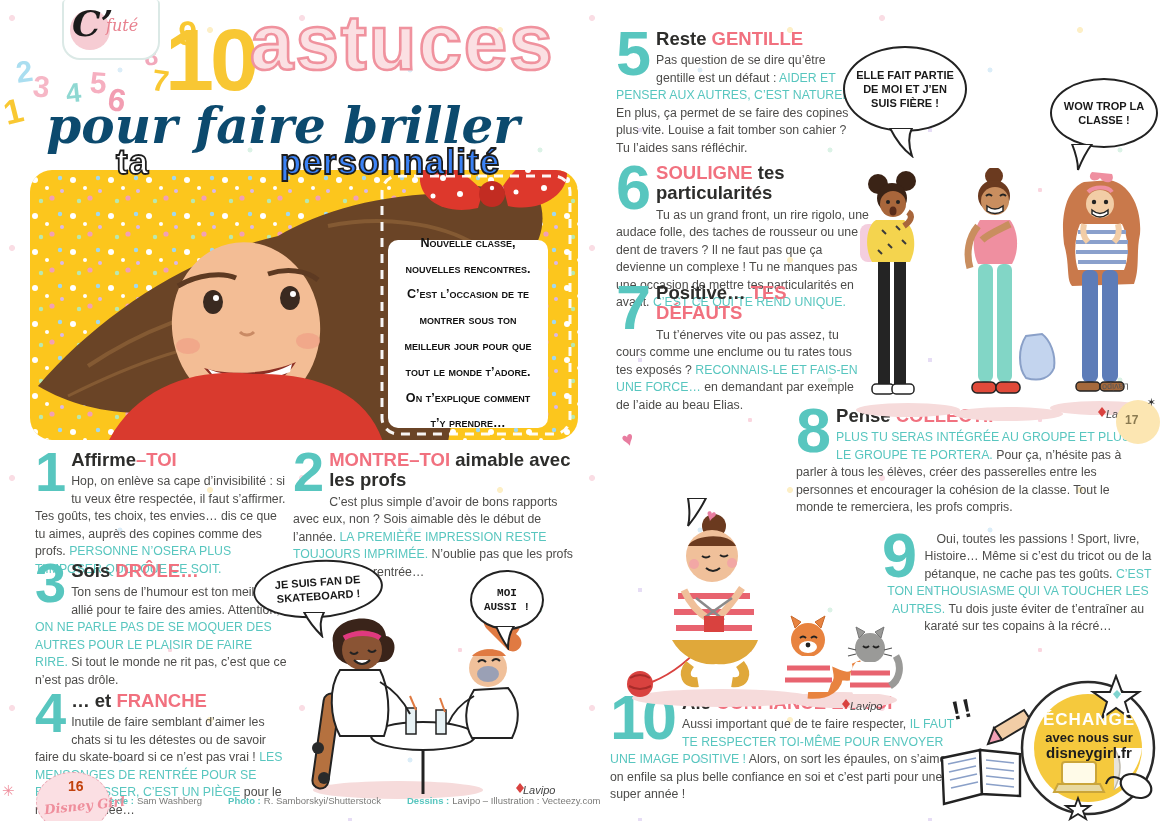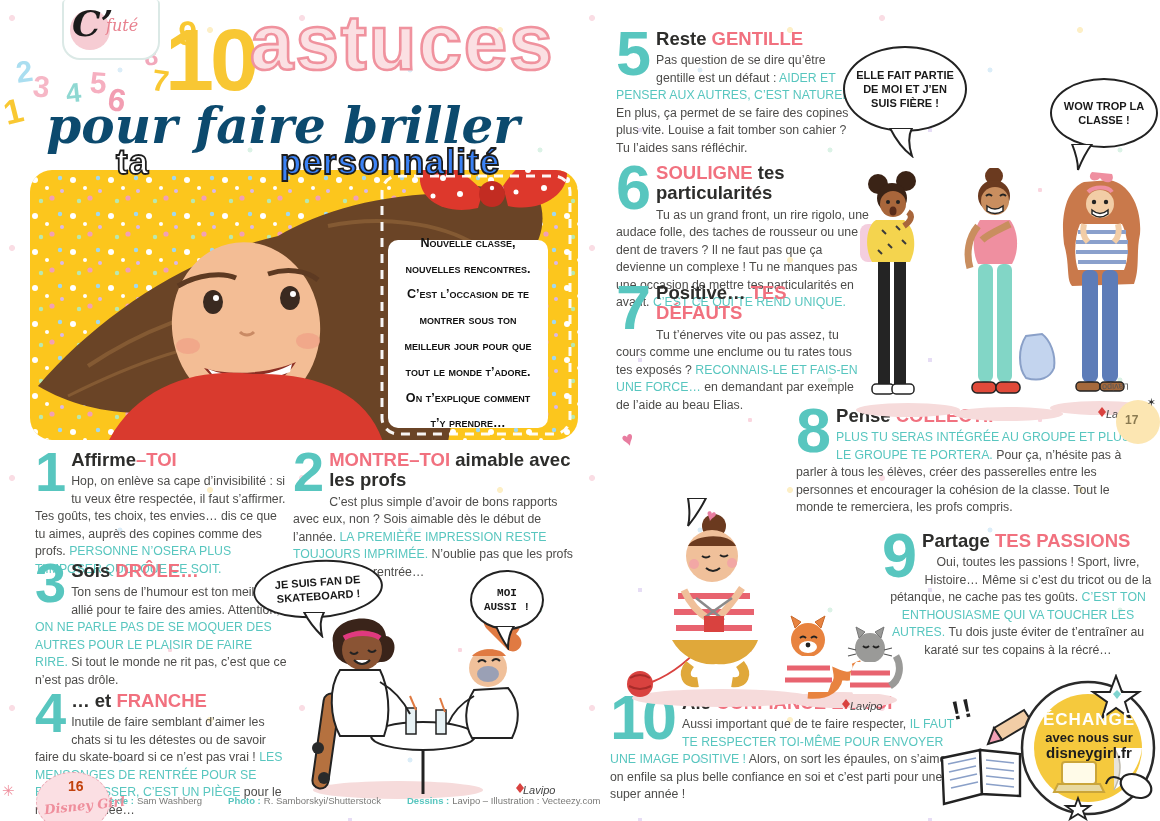--- a/index.html
+++ b/index.html
@@ -263,21 +263,20 @@
     <div class="tip-head"><span>Positive… </span><span class="p">TES DÉFAUTS</span></div>
     <div class="tip-body"><span>Tu t’énerves vite ou pas assez, tu cours comme une enclume ou tu rates tous tes exposés ? </span><span class="a">RECONNAIS-LE ET FAIS-EN UNE FORCE…</span><span> en demandant par exemple de l’aide au beau Elias.</span></div>
   </div>
   <div class="tip rp" style="left:796px;top:403px;width:346px;">
     <div class="tip-num">8</div>
     <div class="tip-head"><span>Pense </span><span class="p">COLLECTIF</span></div>
     <div class="tip-body"><span class="a">PLUS TU SERAS INTÉGRÉE AU GROUPE ET PLUS LE GROUPE TE PORTERA.</span><span> Pour ça, n’hésite pas à parler à tous les élèves, créer des passerelles entre les personnes et encourager la cohésion de la classe. Tout le monde te remerciera, les profs compris.</span></div>
   </div>
   <div class="tip rp center-body" style="left:882px;top:528px;width:272px;">
     <div class="tip-num">9</div>
-    <div class="tip-head"><span>Partage </span><span class="p">TES PASSIONS</span></div>
     <div class="tip-body"><span>Oui, toutes les passions ! Sport, livre, Histoire… Même si c’est du tricot ou de la pétanque, ne cache pas tes goûts. </span><span class="a">C’EST TON ENTHOUSIASME QUI VA TOUCHER LES AUTRES.</span><span> Tu dois juste éviter de t’entraîner au karaté sur tes copains à la récré…</span></div>
   </div>
   <div class="tip rp" style="left:610px;top:690px;width:356px;">
     <div class="tip-num">10</div>
     <div class="tip-head"><span>Aie </span><span class="p">CONFIANCE EN TOI</span></div>
     <div class="tip-body"><span>Aussi important que de te faire respecter, </span><span class="a">IL FAUT TE RESPECTER TOI-MÊME POUR ENVOYER UNE IMAGE POSITIVE !</span><span> Alors, on sort les épaules, on s’aime, on enfile sa plus belle confiance en soi et c’est parti pour une super année !</span></div>
   </div>
 
   <div class="bubble" style="left:843px;top:46px;width:124px;height:86px;">ELLE FAIT PARTIE DE MOI ET J’EN SUIS FIÈRE !</div>
   <svg class="tail" style="left:886px;top:128px;" width="28" height="30">

